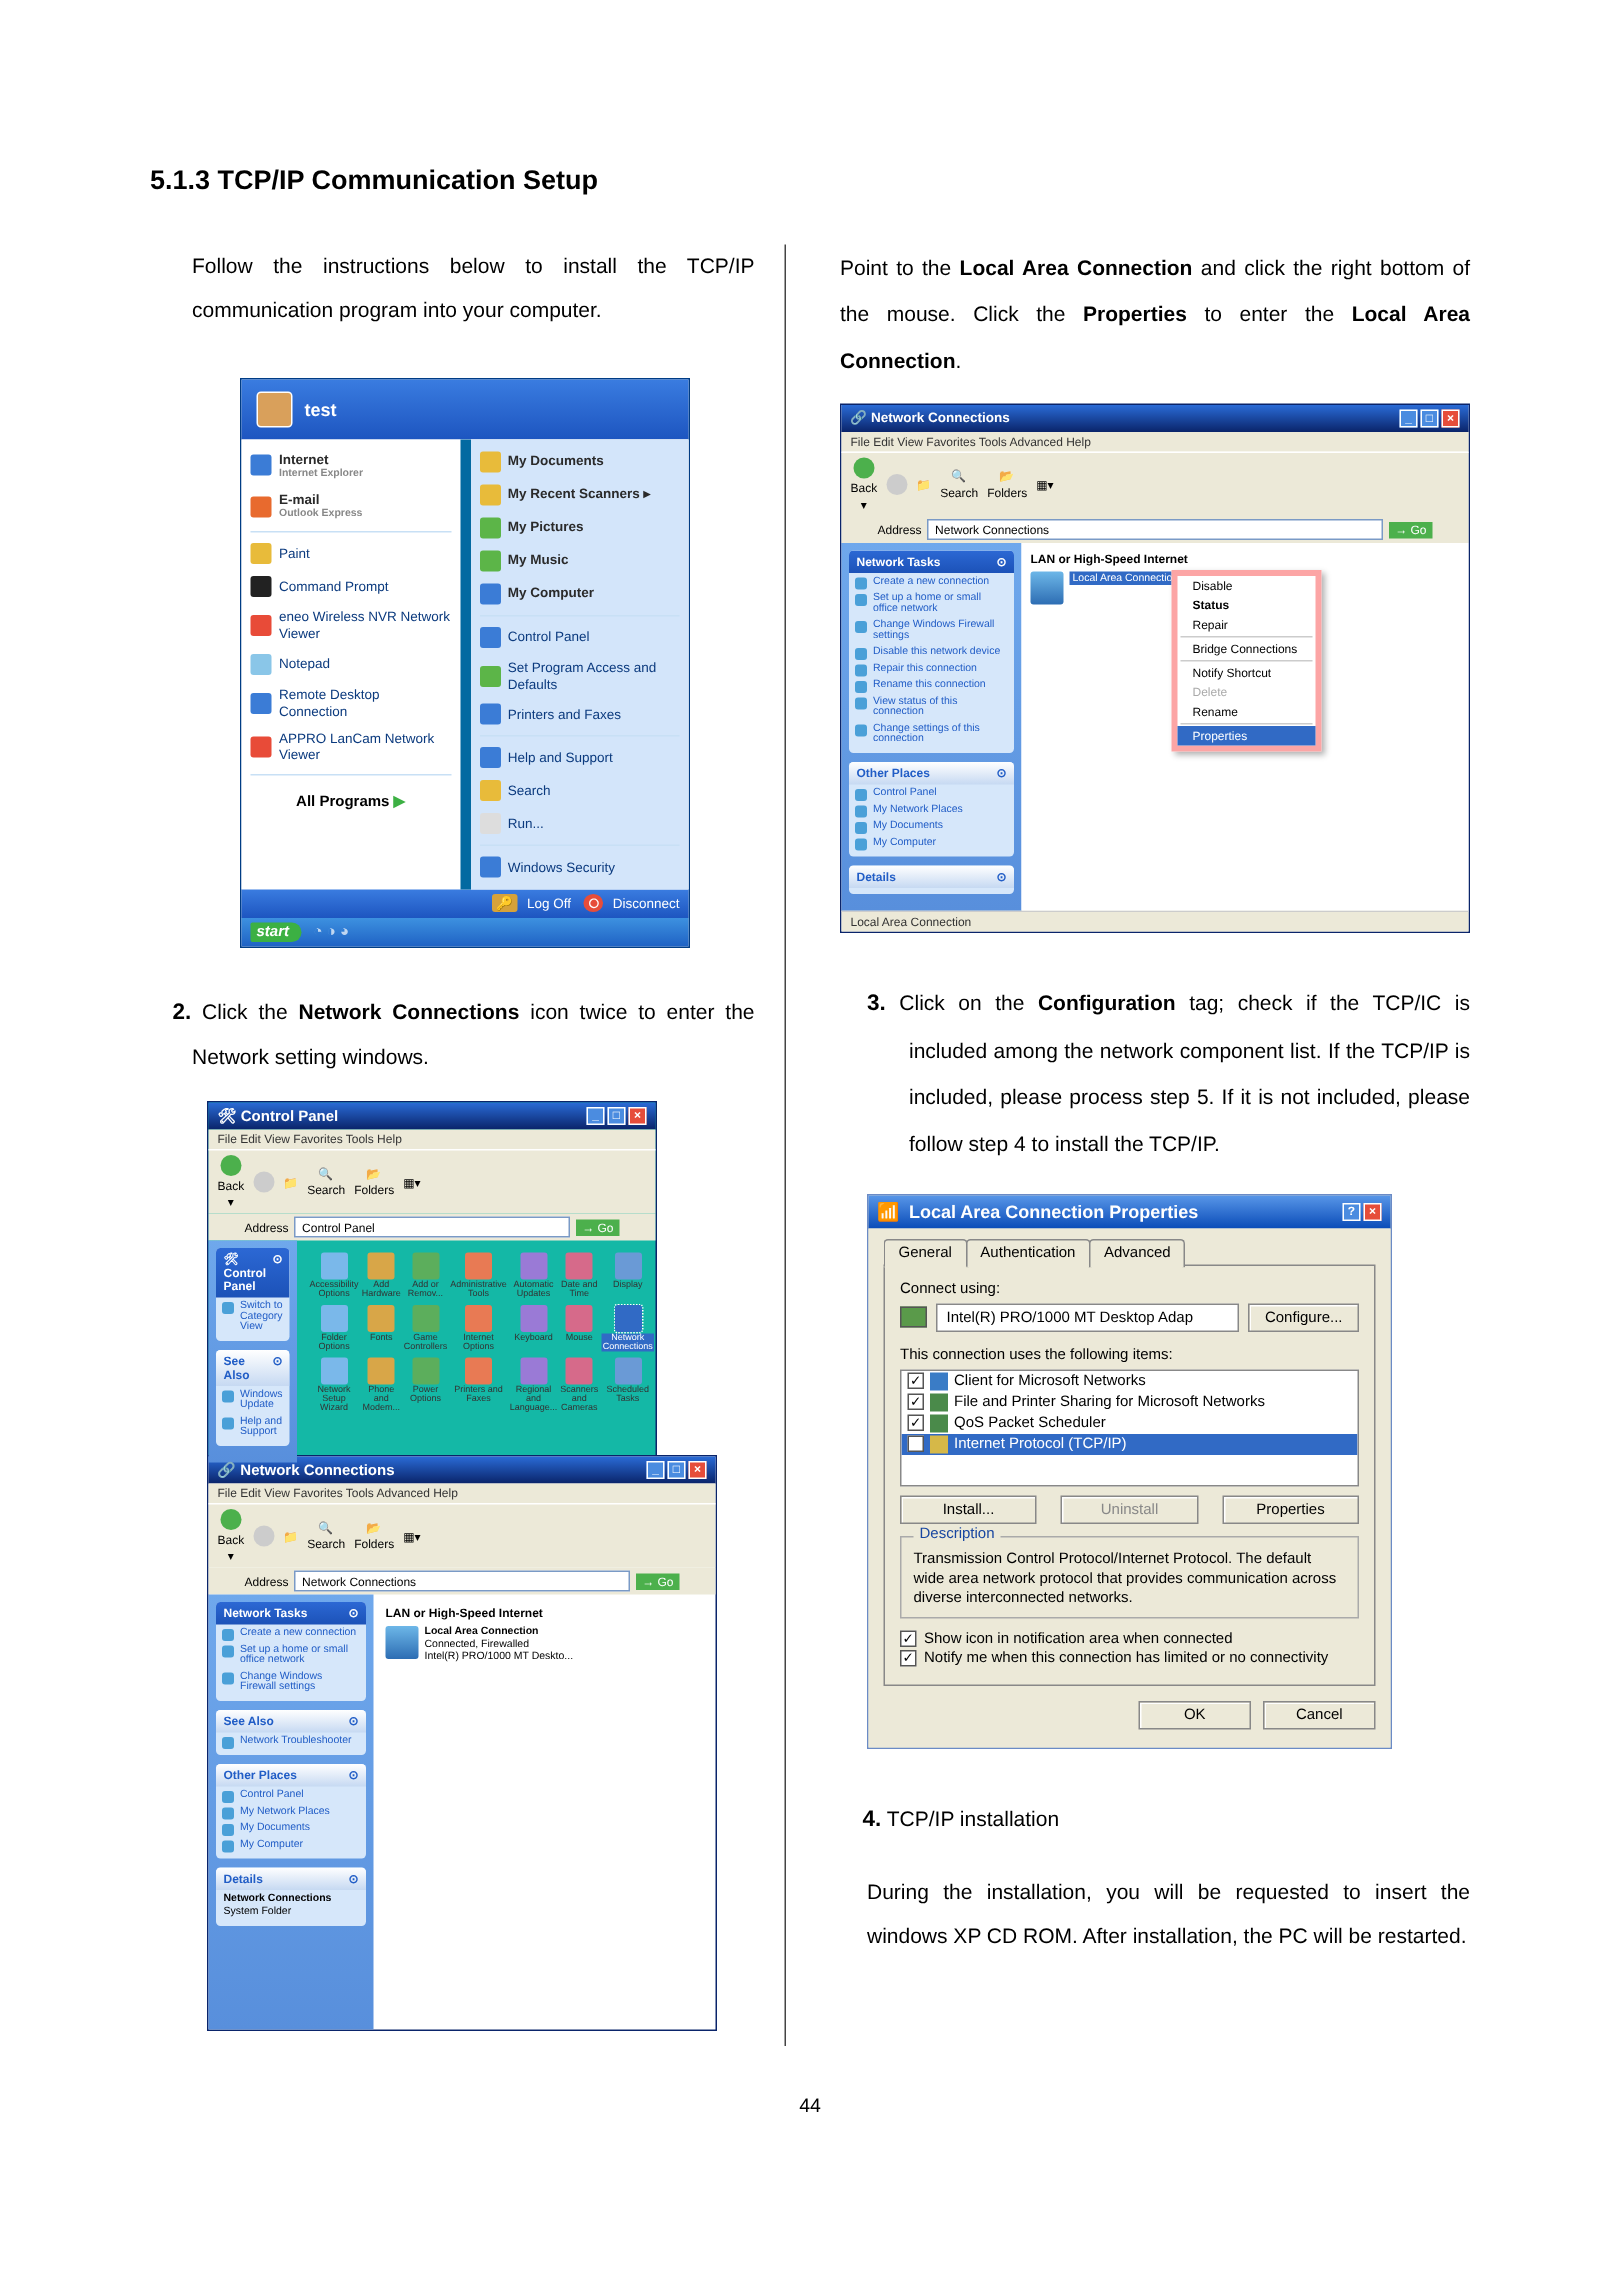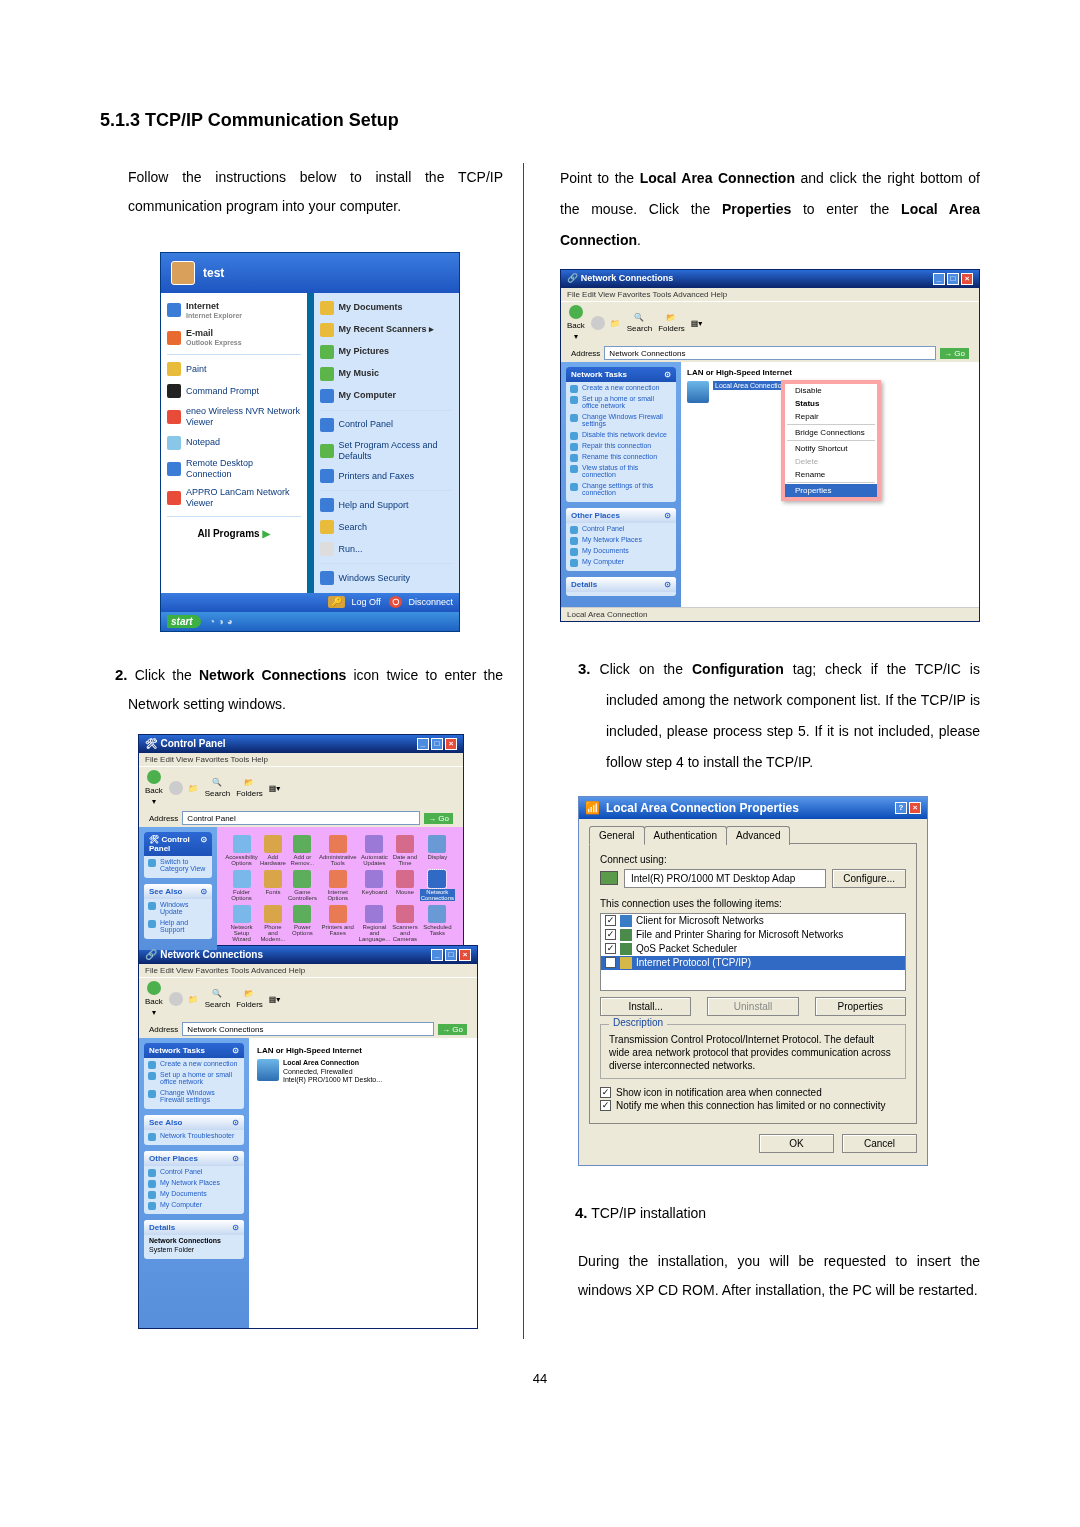--- a/index.html
+++ b/index.html
@@ -132,43 +132,43 @@
     }
     .start-btn {
       background: #3cb043;
       padding: 1px 8px 1px 4px;
       border-radius: 2px 10px 10px 2px;
       display: inline-block;
     }
 
     
     .cp-window {
-      width: 326px;
+      width: 300px;
       margin: 16px 0 -6px 38px;
       border: 1px solid #0a246a;
       font-size: 8px;
-      background: #f0abfc;
+      background: #14b8a6;
     }
     .cp-title {
       background: linear-gradient(#2a6bd6, #0a246a);
       color: #fff;
       padding: 3px 6px;
       font-weight: bold;
       font-size: 10px;
       display:flex; justify-content:space-between;
     }
     .winbtns{display:flex;gap:2px;}
     .winbtn{width:12px;height:12px;background:#4b8ce0;border:1px solid #fff;font-size:8px;text-align:center;line-height:10px;}
     .winbtn.red{background:#e64d3a;}
     .cp-menu { background: #ece9d8; padding: 2px 6px; font-size: 8px; color: #333;}
     .cp-toolbar { background: #ece9d8; padding: 3px 6px; display:flex; gap:6px; align-items:center; border-top:1px solid #fff;}
     .tbtn { display:flex; align-items:center; gap:2px; font-size:8px;flex-direction:column;}
     .tcircle{width:14px;height:14px;border-radius:50%;background:#4cb04c;}
     .tcircle.gray{background:#ccc;}
-    .cp-addr {background:#ece9d8; padding:2px 10px; display:flex; gap:4px; align-items:center;}
+    .cp-addr {background:#ece9d8; padding:2px 24px; display:flex; gap:4px; align-items:center;}
     .cp-addr input{flex:1;font-size:8px;height:14px;border:1px solid #7a9ac6;padding:0 4px;}
     .go-btn{background:#4cb04c;color:#fff;padding:1px 4px;font-size:8px;}
     .cp-body { display: flex; }
     .cp-side {
       width: 110px;
       background: linear-gradient(#6fa8ec, #588fdc);
       padding: 5px;
     }
     .cp-panel {
       background: #d6e7fa;

